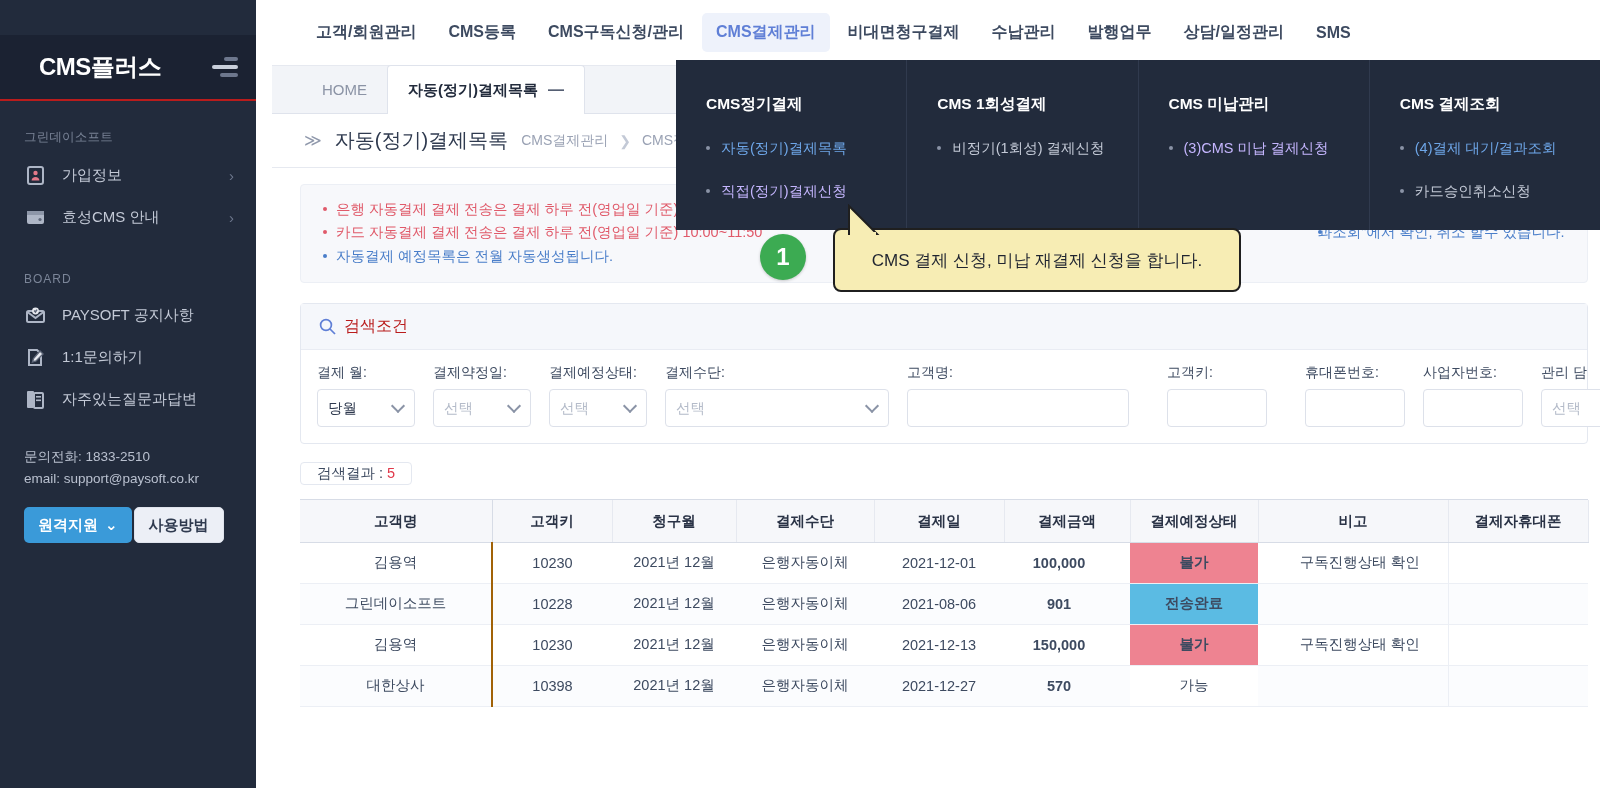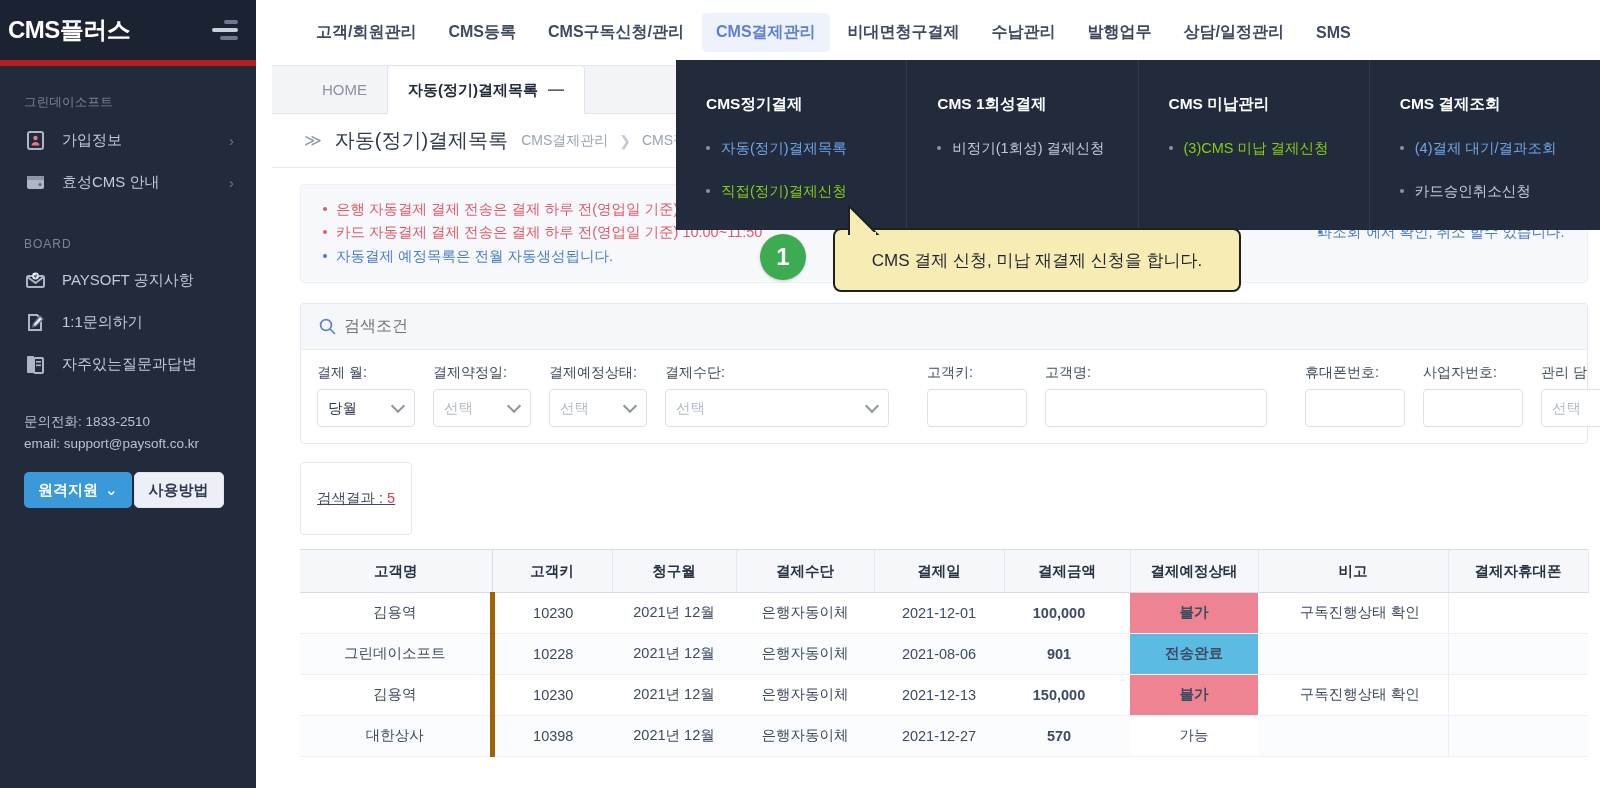--- a/index.html
+++ b/index.html
@@ -14,22 +14,23 @@
   
   .sidebar {
     position: absolute; left: 0; top: 0;
     width: 256px; height: 788px;
     background: #222b3c;
     color: #c3c9d6;
   }
   .sb-brand {
     height: 66px; background: #1b2232;
     display: flex; align-items: center; justify-content: space-between;
-    padding: 0 18px 0 8px;
-    border-bottom: 6px solid #b91c1c;
+    padding: 0 18px 0 39px;
+    border-bottom: 2px solid #b91c1c;
+    margin-top: 35px;
   }
   .sb-logo {
     color: #fff; font-size: 24px; font-weight: bold; letter-spacing: -0.5px;
   }
   .hamburger { width: 26px; display: flex; flex-direction: column; gap: 4px; align-items: flex-end; cursor: pointer; }
   .hamburger i { display: block; height: 4px; border-radius: 2px; background: #6d778d; }
   .hamburger i:nth-child(1) { width: 14px; }
   .hamburger i:nth-child(2) { width: 26px; background: #c9cfdb; }
   .hamburger i:nth-child(3) { width: 18px; }
 
@@ -119,21 +120,21 @@
   }
   .nt-red { color: #e05a6a; }
   .nt-blue { color: #4a7ec9; }
 
   
   .searchbox { margin: 20px 28px 0 28px; border: 1px solid #e4e8f0; border-radius: 4px; background: #fff; }
   .sb-head {
     height: 46px; background: #f5f7fb; border-bottom: 1px solid #e9ecf3;
     display: flex; align-items: center; padding-left: 18px; gap: 8px;
   }
-  .sb-head-t { color: #737373; font-size: 16px; }
+  .sb-head-t { color: #b91c1c; font-size: 16px; }
   .srch-ico { width: 17px; height: 17px; display: inline-block; }
   .filters { display: flex; align-items: flex-end; padding: 14px 16px 16px 16px; gap: 18px; }
   .fgroup { display: flex; flex-direction: column; gap: 7px; }
   .flabel { font-size: 14px; color: #3d4a60; white-space: nowrap; }
   .fsel, .finp {
     height: 38px; border: 1px solid #dde1ea; border-radius: 4px; background: #fff;
     font-size: 14.5px; color: #2f3a4f; font-family: inherit;
     padding: 0 10px; outline: none;
   }
   .fsel { appearance: none; -webkit-appearance: none; padding-right: 30px; cursor: pointer; position: relative; }
@@ -141,40 +142,40 @@
   .selwrap::after {
     content: ""; position: absolute; right: 12px; top: 15px; pointer-events: none;
     width: 8px; height: 8px; border-right: 2px solid #8a93a6; border-bottom: 2px solid #8a93a6;
     transform: rotate(45deg); margin-top: -3px;
   }
   .placeholderish { color: #b4bbc9; }
 
   
   .rescount {
     margin: 18px 44px 0 28px; display: inline-block;
-    border: 1px solid #e4e8f0; border-radius: 4px; padding: 26px 16px;
-    font-size: 14.5px; color: #3d4a60; background: #fff; text-decoration: underline;
+    border: 1px solid #e4e8f0; border-radius: 4px; padding: 1px 16px;
+    font-size: 14.5px; color: #3d4a60; background: #fff;
   }
   .rescount b { color: #e0384a; font-weight: normal; }
 
   
   .tblwrap { margin: 14px 28px 0 28px; border-top: 1px solid #d7dce6; }
   table.grid { border-collapse: collapse; width: 1288px; table-layout: fixed; }
   table.grid th {
     background: #f6f7fa; font-size: 14.5px; color: #2a3346; font-weight: bold;
     height: 42px; border-bottom: 1px solid #d7dce6; border-right: 1px solid #e6e9f0;
     text-align: center;
   }
   table.grid th:first-child { border-right: 1px solid #d7dce6; }
   table.grid td {
     height: 41px; font-size: 14.5px; color: #3d4a60; text-align: center;
     border-bottom: 1px solid #eceff5;
   }
   table.grid tr:nth-child(even) td { background: #fbfcfe; }
-  td.c-name { border-right: 5px solid #a16207; }
+  td.c-name { border-right: 2px solid #a16207; }
   td.c-amt { text-align: right; padding-right: 16px; color: #e0384a; font-weight: bold; }
   td.c-note { text-align: left; padding-left: 14px; color: #e0384a; font-size: 14px; border-right: 1px solid #eceff5;}
   td.c-status { color: #fff; font-weight: bold; }
   td.c-status.plain { color: #3d4a60; font-weight: normal; background: transparent !important; }
   .st-red { background: #ee8391 !important; }
   .st-blue { background: #5bbbe3 !important; }
 
   
   .megamenu {
     position: absolute; left: 676px; top: 60px; width: 924px; height: 170px;
@@ -184,21 +185,21 @@
   .mm-col:last-child { border-right: none; }
   .mm-title { color: #fff; font-size: 15.5px; font-weight: bold; margin-bottom: 24px; }
   .mm-link {
     font-size: 14.5px; margin-bottom: 24px; position: relative; padding-left: 15px; cursor: pointer; white-space: nowrap;
   }
   .mm-link::before {
     content: ""; position: absolute; left: 0; top: 7px; width: 4px; height: 4px;
     border-radius: 50%; background: #8a93a6;
   }
   .mm-blue { color: #6ea6e8; }
-  .mm-red { color: #84cc16; }
+  .mm-red { color: #c4b5fd; }
   .mm-gray { color: #c3c9d6; }
   .callout-box {
     position: absolute; left: 833px; top: 228px; width: 408px; height: 64px;
     background: #f7edb4; border: 2px solid #1f1f1f; border-radius: 8px;
     display: flex; align-items: center; justify-content: center; z-index: 41;
     font-size: 17px; color: #1f2430;
   }
   .badge-num {
     position: absolute; left: 760px; top: 234px; z-index: 41;
     width: 46px; height: 46px; border-radius: 50%;
@@ -369,28 +370,28 @@
         <div class="fgroup">
           <span class="flabel">결제예정상태:</span>
           <span class="selwrap"><select class="fsel placeholderish" style="width:98px"><option>선택</option></select></span>
         </div>
 
         <div class="fgroup">
           <span class="flabel">결제수단:</span>
           <span class="selwrap"><select class="fsel placeholderish" style="width:224px"><option>선택</option></select></span>
         </div>
 
+        <div class="fgroup">
+          <span class="flabel">고객명:</span>
+          <input class="finp" style="width: 222px;" placeholder="">
+        </div>
+
         <div class="fgroup" style="margin-left:20px">
           <span class="flabel">고객키:</span>
           <input class="finp" style="width: 100px;" placeholder="">
-        </div>
-
-        <div class="fgroup">
-          <span class="flabel">고객명:</span>
-          <input class="finp" style="width: 222px;" placeholder="">
         </div>
 
         <div class="fgroup" style="margin-left:20px">
           <span class="flabel">휴대폰번호:</span>
           <input class="finp" style="width: 100px;" placeholder="">
         </div>
 
         <div class="fgroup">
           <span class="flabel">사업자번호:</span>
           <input class="finp" style="width: 100px;" placeholder="">

